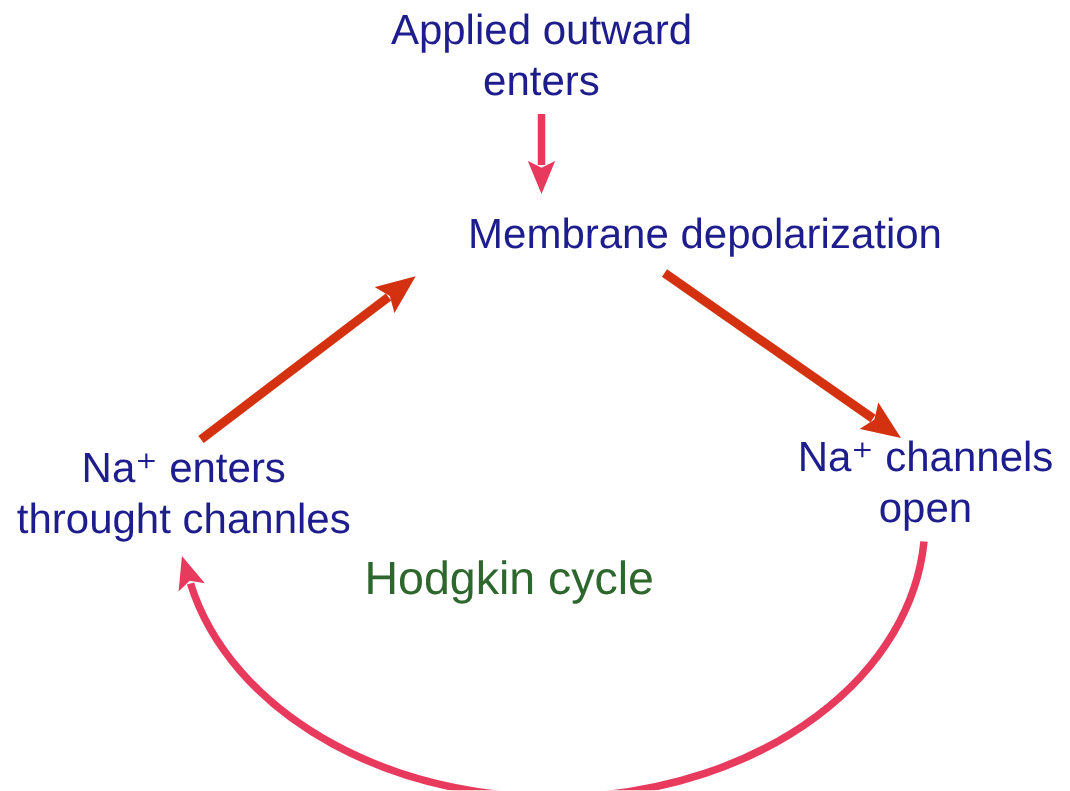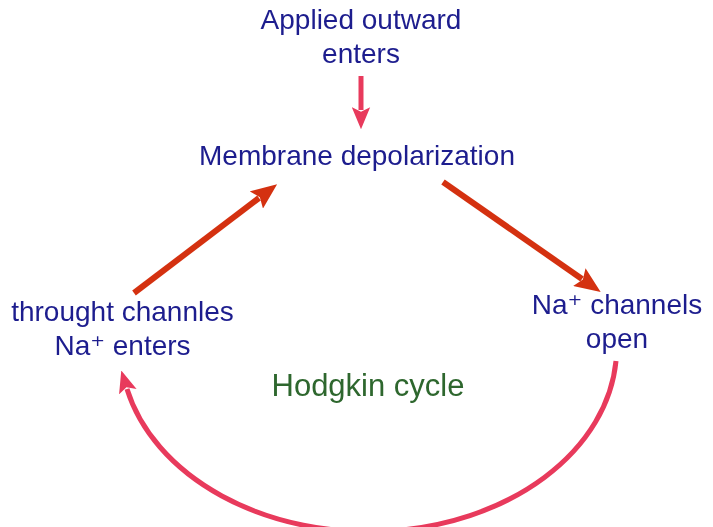--- a/index.html
+++ b/index.html
@@ -26,28 +26,27 @@
     position: absolute;
     text-align: center;
     color: #1d1d8e;
     font-size: 28px;
     line-height: 34px;
     white-space: nowrap;
   }
   .node .line { display: block; }
   .title {
     position: absolute;
-    text-align: center;
     color: #2e672e;
     font-size: 31px;
     line-height: 36px;
     white-space: nowrap;
   }
   .node-applied   { left: 211px; top: 3px;   width: 300px; }
-  .node-membrane  { left: 107px; top: 139px; width: 500px; }
+  .node-membrane  { left: 128px; top: 139px; width: 500px; text-align: right; }
   .node-enters    { left: 0px;   top: 295px; width: 245px; }
   .node-channels  { left: 492px; top: 288px; width: 250px; }
   .cycle-title    { left: 243px; top: 368px; width: 250px; }
 </style>
 </head>
 <body>
 
 <div class="canvas">
 
   <svg class="arrows" viewBox="0 0 713 527" xmlns="http://www.w3.org/2000/svg">
@@ -72,22 +71,22 @@
   <div class="node node-applied">
     <span class="line">Applied outward</span>
     <span class="line">enters</span>
   </div>
 
   <div class="node node-membrane">
     <span class="line">Membrane depolarization</span>
   </div>
 
   <div class="node node-enters">
+    <span class="line">Na⁺ enters</span>
     <span class="line">throught channles</span>
-    <span class="line">Na⁺ enters</span>
   </div>
 
   <div class="node node-channels">
     <span class="line">Na⁺ channels</span>
     <span class="line">open</span>
   </div>
 
   <div class="title cycle-title">Hodgkin cycle</div>
 
 </div>

